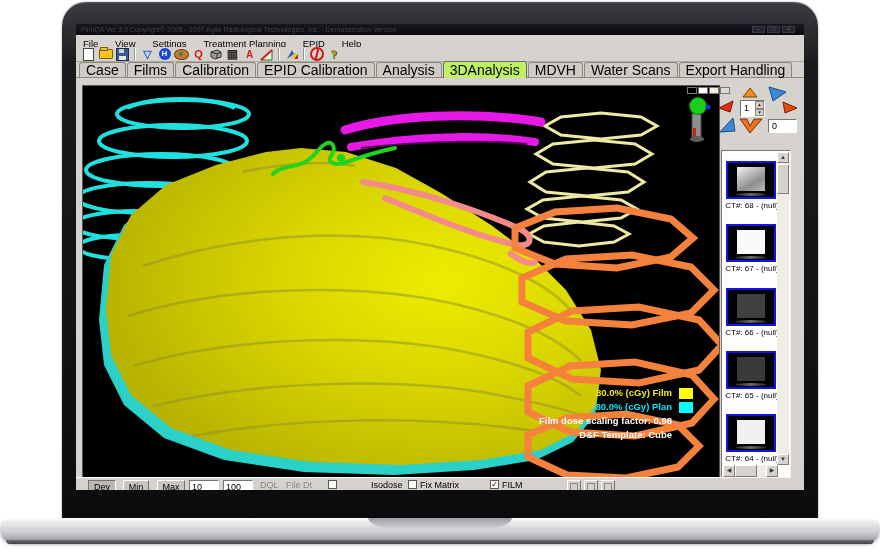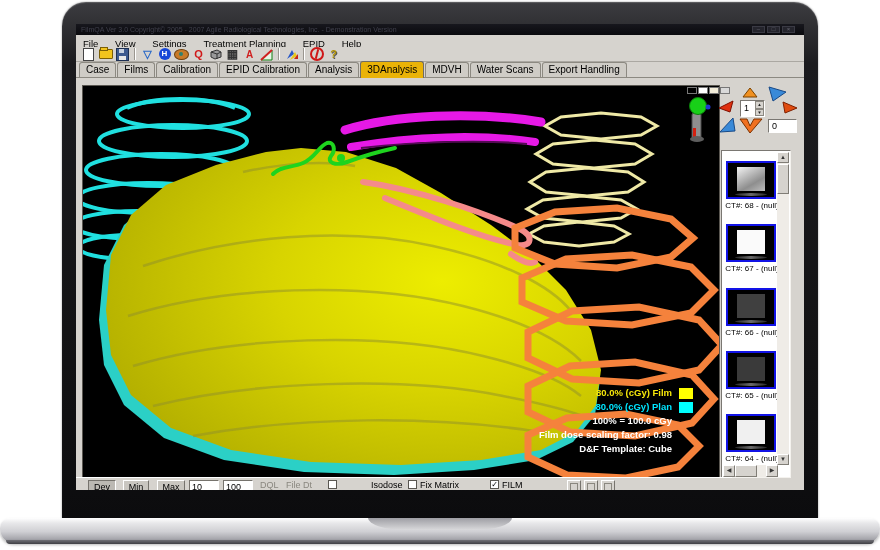--- a/index.html
+++ b/index.html
@@ -42,23 +42,23 @@
   .glyph{font-weight:bold;}
   .icon-circleH{width:12px;height:12px;border-radius:50%;background:#1747d8;color:#fff;font-size:8px;
                 font-weight:bold;text-align:center;line-height:12px;}
   .icon-eye{width:13px;height:9px;border-radius:50%;background:#c87a28;border:1px solid #70400c;position:relative;}
   .icon-eye:before{content:"";position:absolute;left:4px;top:2px;width:4px;height:4px;border-radius:50%;background:#2f8070;}
   .icon-ban{width:10px;height:10px;border-radius:50%;border:2px solid #cf1717;position:relative;}
   .icon-ban:before{content:"";position:absolute;left:4px;top:0px;width:2px;height:10px;background:#cf1717;transform:rotate(14deg);}
   
   .tabrow{left:0;top:38px;width:728px;height:16px;background:#d6d3ce;border-bottom:1px solid #8c8981;
           display:flex;align-items:flex-end;padding-left:3px;box-sizing:border-box;}
-  .tab{font-size:10px;border:1px solid #8c8981;border-bottom:none;border-radius:3px 3px 0 0;
+  .tab{font-size:14px;border:1px solid #8c8981;border-bottom:none;border-radius:3px 3px 0 0;
        padding:1px 6px 1px 6px;margin-right:1px;background:#cfccc6;height:12px;line-height:12px;}
-  .tab.active{background:#eab308;height:14px;line-height:14px;position:relative;z-index:3;
+  .tab.active{background:#bef264;height:14px;line-height:14px;position:relative;z-index:3;
               border-color:#6f6c66;margin-bottom:-1px;text-align:right;}
   
   .viewport{left:6px;top:61px;width:636px;height:392px;background:#000;border:1px solid #5a5751;
             box-sizing:content-box;overflow:hidden;}
   .legend{position:absolute;right:18px;top:300px;text-align:right;font-size:9.5px;font-weight:bold;line-height:14px;}
   .legend-row{display:flex;justify-content:flex-end;align-items:center;height:14px;}
   .legend-swatchslot{width:22px;height:11px;margin-left:7px;display:flex;}
   .legend-swatch{width:14px;height:11px;}
   .scalebar{left:611px;top:63px;display:flex;gap:1px;z-index:5;}
   .scalebar .sq{width:10px;height:7px;border:1px solid #777;box-sizing:border-box;}
@@ -290,24 +290,20 @@
             <span class="legend-swatch" style="background: rgb(255, 255, 0);"></span>
           </span>
       </div>
       <div class="legend-row">
         <span style="color: rgb(0, 229, 255);">80.0% (cGy) Plan</span>
         <span class="legend-swatchslot">
             <span class="legend-swatch" style="background: rgb(0, 255, 255);"></span>
           </span>
       </div>
       <div class="legend-row">
-        <span style="color: rgb(255, 255, 255);">100% = 100.0 cGy</span>
-        <span class="legend-swatchslot"></span>
-      </div>
-      <div class="legend-row">
         <span style="color: rgb(255, 255, 255);">Film dose scaling factor: 0.98</span>
         <span class="legend-swatchslot"></span>
       </div>
       <div class="legend-row">
         <span style="color: rgb(255, 255, 255);">D&amp;F Template: Cube</span>
         <span class="legend-swatchslot"></span>
       </div>
     </div>
   </div>
 

